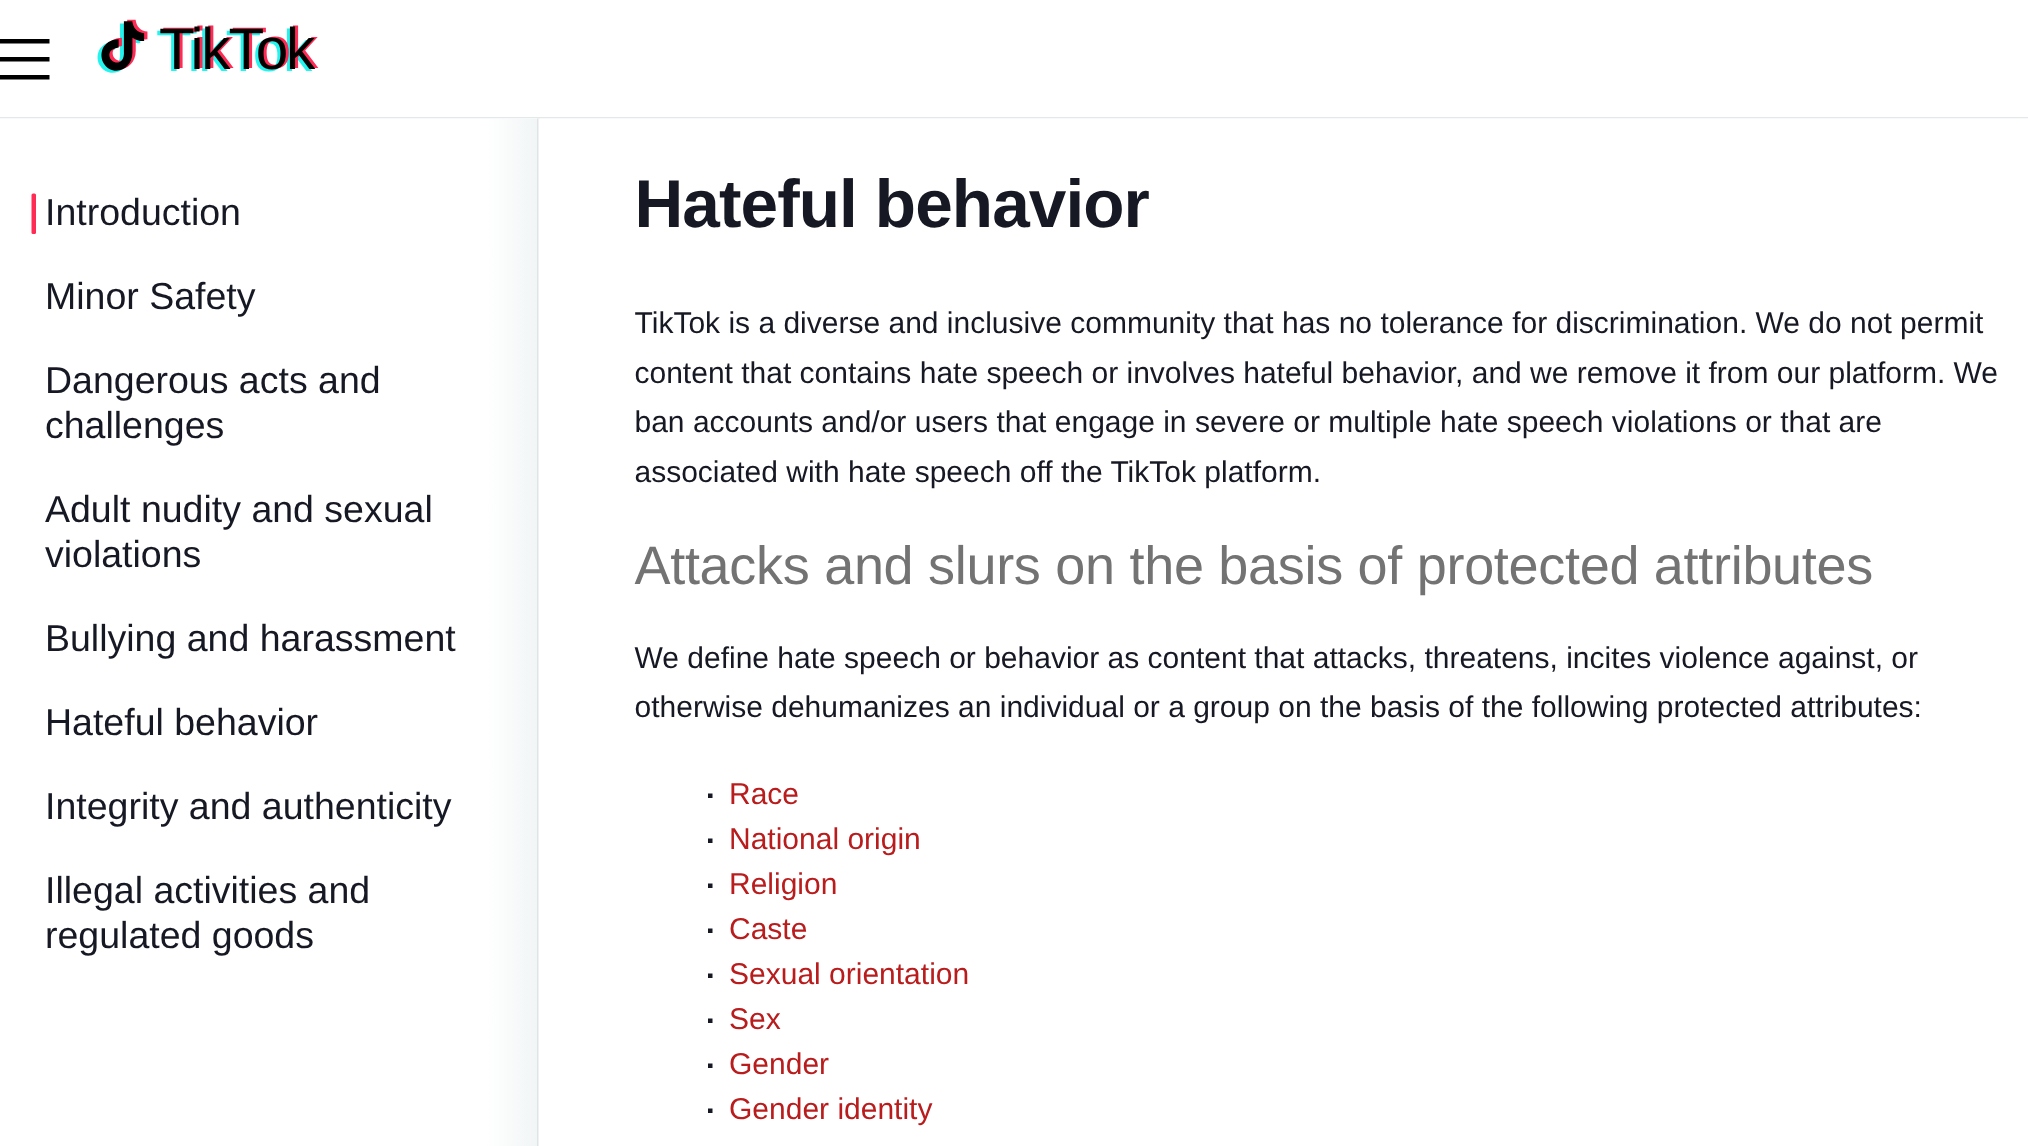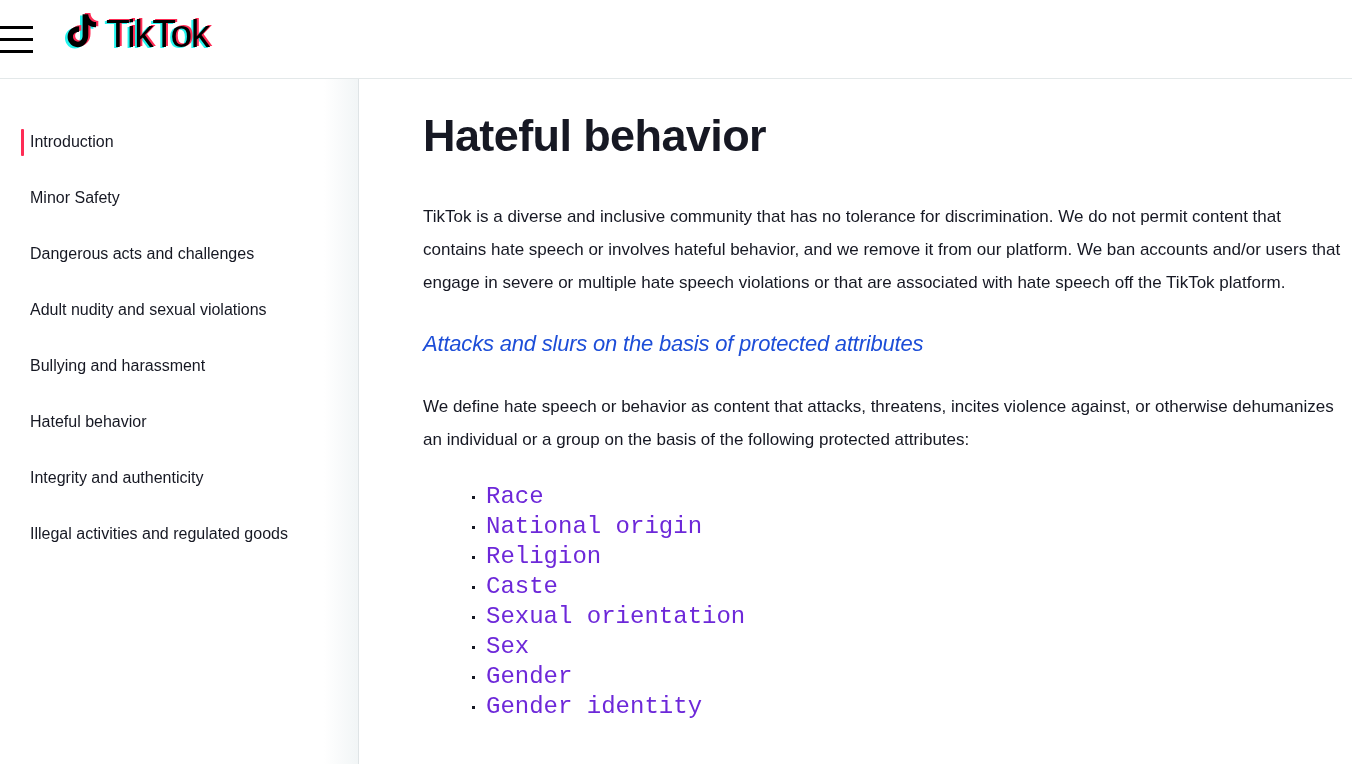--- a/index.html
+++ b/index.html
@@ -122,21 +122,21 @@
   .nav-list {
     list-style: none;
     margin: 0;
     padding: 0;
   }
 
   .nav-item {
     position: relative;
     padding: 0 26px 0 30px;
     margin-bottom: 26px;
-    font-size: 16px;
+    font-size: 25px;
     line-height: 30px;
     color: #161823;
     cursor: pointer;
     max-width: 330px;
   }
 
   .nav-item.active::before {
     content: "";
     position: absolute;
     left: 21px;
@@ -162,49 +162,47 @@
   .page-title {
     font-size: 45px;
     font-weight: bold;
     letter-spacing: -0.6px;
     color: #161823;
     margin: 0 0 37px 0;
     line-height: 54px;
   }
 
   .body-text {
-    font-size: 17px;
+    font-size: 20px;
     line-height: 33px;
     color: #161823;
     margin: 0 0 26px 0;
     max-width: 925px;
   }
 
   .section-title {
-    font-size: 22px;
+    font-size: 36px;
     font-weight: normal;
     letter-spacing: -0.2px;
-    color: #1d4ed8;
+    color: #737373;
     margin: 0 0 27px 0;
     line-height: 38px;
-    font-style: italic;
   }
 
   .attr-list {
     list-style: none;
     margin: 9px 0 0 0;
     padding: 0 0 0 49px;
   }
   .attr-list li {
     position: relative;
-    font-size: 24px;
+    font-size: 20px;
     line-height: 30px;
-    color: #6d28d9;
+    color: #b91c1c;
     padding-left: 14px;
-    font-family: Liberation Mono, monospace;
   }
   .attr-list li::before {
     content: "";
     position: absolute;
     left: 0;
     top: 14px;
     width: 3px;
     height: 3px;
     background: #161823;
   }

